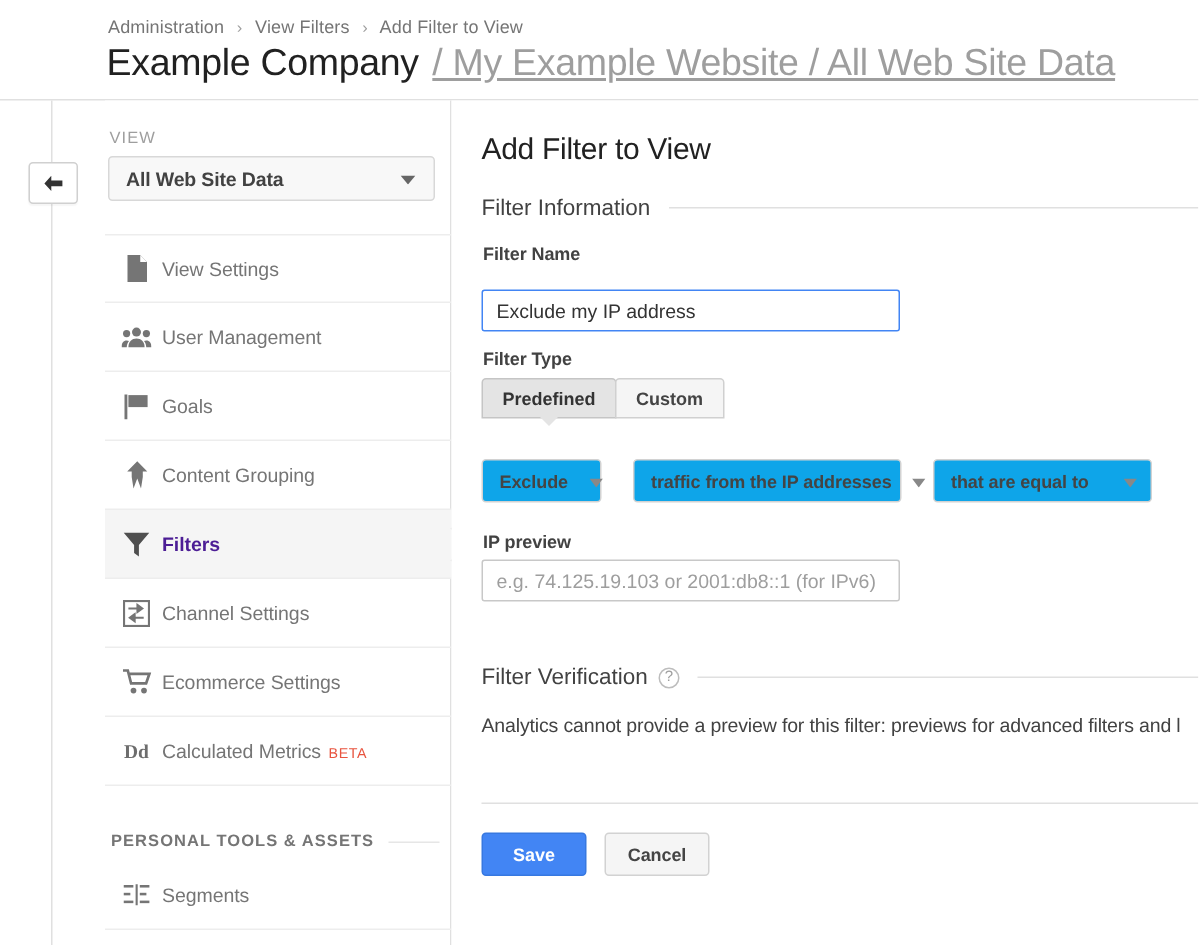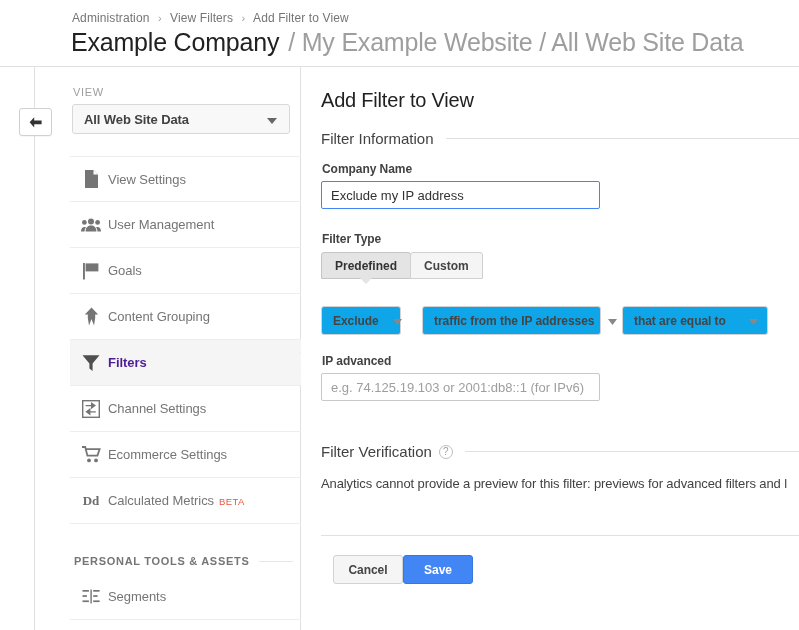--- a/index.html
+++ b/index.html
@@ -30,20 +30,21 @@
   .title-row {
     position: absolute; left: 71px; top: 28px;
     white-space: nowrap; display: flex; align-items: baseline;
   }
   .title-main {
     font-size: 25px; color: #212121; font-weight: 400; letter-spacing: -.2px;
   }
   .title-rest {
     font-size: 25px; color: #9e9e9e; font-weight: 400; letter-spacing: -.2px;
     margin-left: 9px;
+    text-decoration: underline;
   }
   .header-rule {
     position: absolute; top: 66px; left: 0; width: 799px; height: 1px;
     background: #e0e0e0;
   }
 
   
   .back-rail {
     position: absolute; left: 34px; top: 67px; width: 1px; height: 563px;
     background: #e0e0e0;
@@ -391,22 +392,22 @@
 
   <div class="main">
 
     <div class="page-title">Add Filter to View</div>
 
     <div class="sec-header" style="top:63px;">
       <span class="sh-label">Filter Information</span>
       <span class="sh-line"></span>
     </div>
 
-    <div class="field-label" style="top:95px;">Company Name</div>
-    <input class="text-input focused" style="top: 114px; width: 279px;" value="Exclude my IP address">
+    <div class="field-label" style="top:95px;">Filter Name</div>
+    <input class="text-input focused" style="top: 126px; width: 279px;" value="Exclude my IP address">
 
     <div class="field-label" style="top:165px;">Filter Type</div>
 
     <div class="tabs" style="top:185px;">
       <div class="tab selected">
         <span>Predefined</span>
       </div>
       <div class="tab">
         <span>Custom</span>
       </div>
@@ -432,35 +433,35 @@
       <div class="dd-btn" style="width:146px; margin-left:21px;">
         <span class="ddtxt">that are equal to</span>
         <span class="dcaret">
           <svg width="9" height="6" viewBox="0 0 9 6">
               <path d="M0 0 L9 0 L4.5 6 Z" fill="#888"></path>
             </svg>
         </span>
       </div>
     </div>
 
-    <div class="field-label" style="top:287px;">IP advanced</div>
+    <div class="field-label" style="top:287px;">IP preview</div>
     <input class="text-input" style="top: 306px; width: 279px;" placeholder="e.g. 74.125.19.103 or 2001:db8::1 (for IPv6)">
 
     <div class="sec-header" style="top:376px;">
       <span class="sh-label">Filter Verification</span>
       <span class="help-ico">?</span>
       <span class="sh-line"></span>
     </div>
 
     <div class="verify-text" style="top:409px;">Analytics cannot provide a preview for this filter: previews for advanced filters and l</div>
 
     <div class="foot-rule" style="top:468px;"></div>
     <div class="btn-row" style="top:488px;">
+      <div class="btn btn-save">
+        <span>Save</span>
+      </div>
       <div class="btn btn-cancel">
         <span>Cancel</span>
       </div>
-      <div class="btn btn-save">
-        <span>Save</span>
-      </div>
     </div>
 
   </div>
 </div>
 
 </body></html>

